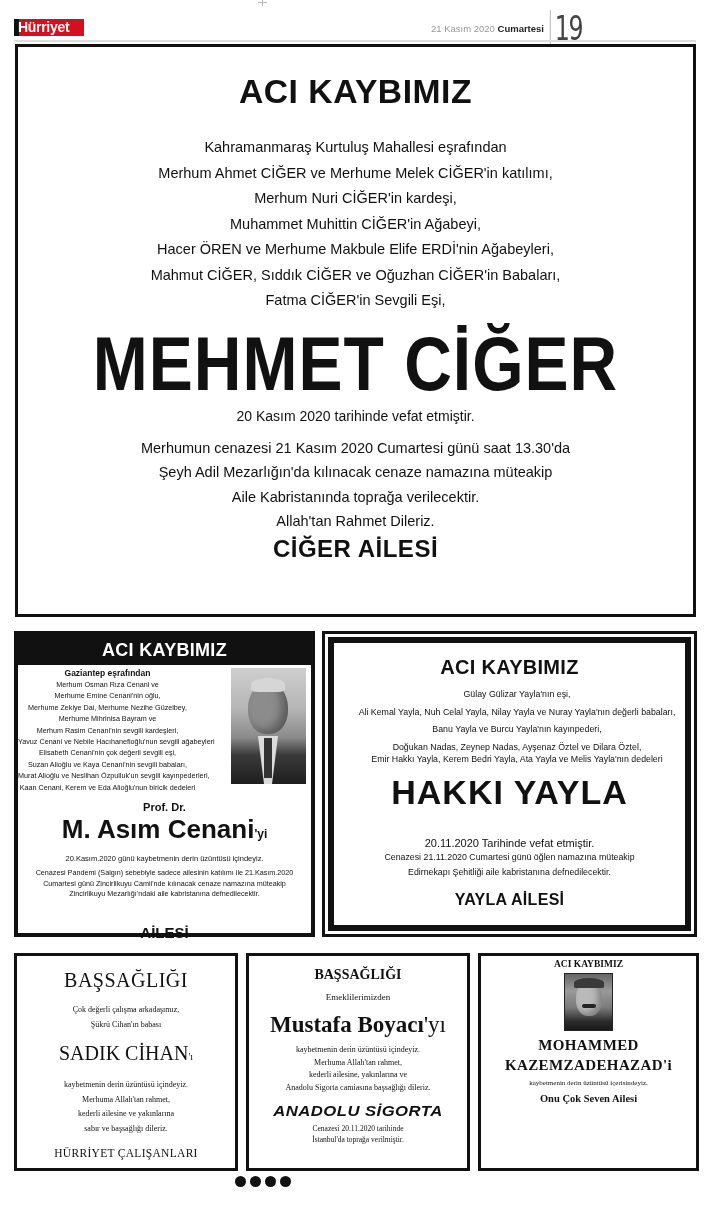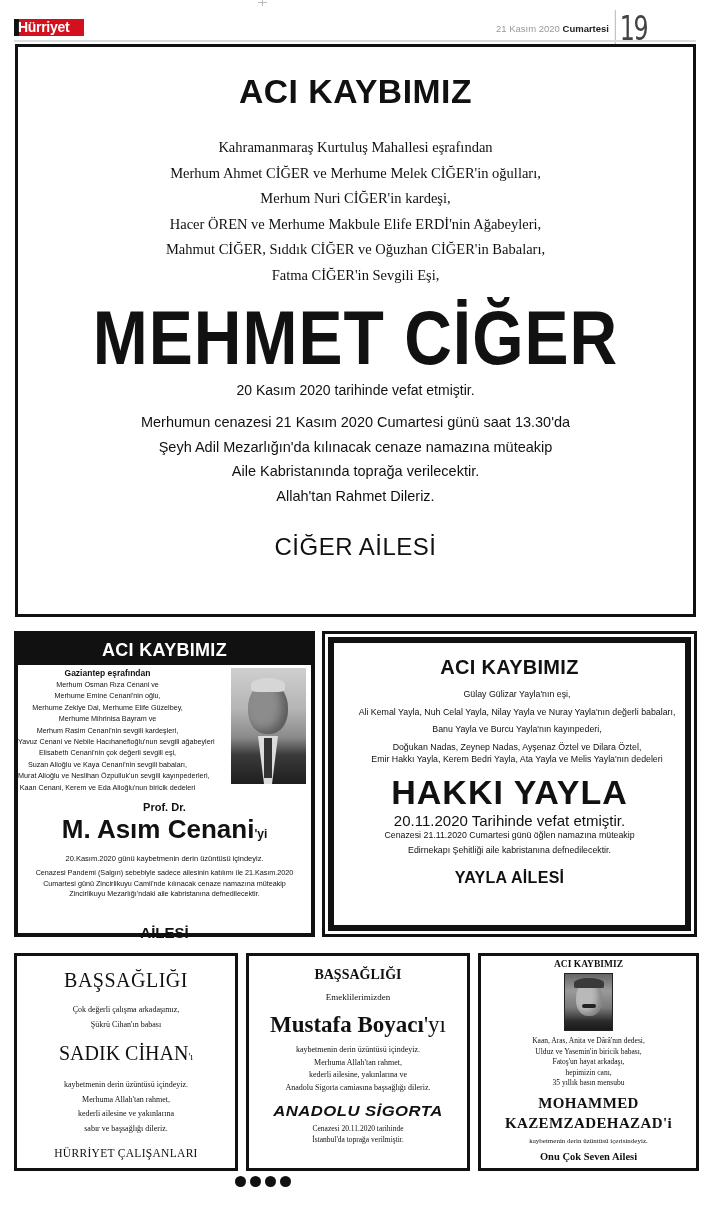--- a/index.html
+++ b/index.html
@@ -4,44 +4,44 @@
 <style>
   * { box-sizing: border-box; margin: 0; padding: 0; }
   html, body { width: 711px; height: 1205px; background: #ffffff; overflow: hidden; }
   body { position: relative; font-family: "Liberation Sans", sans-serif; color: #111; }
 
   
   .crosshair { position: absolute; left: 258px; top: 0; width: 10px; height: 8px; }
   .crosshair:before { content: ""; position: absolute; left: 4px; top: 0; width: 1px; height: 6px; background: #bbb; }
   .crosshair:after { content: ""; position: absolute; left: 0; top: 2px; width: 9px; height: 1px; background: #bbb; }
 
-  .masthead { position: absolute; left: 14px; top: 16px; width: 633px; height: 26px; }
+  .masthead { position: absolute; left: 14px; top: 16px; width: 568px; height: 26px; }
   .logo { position: absolute; left: 0; top: 3px; height: 17px; width: 70px; background: #d4101e; color: #fff;
           font-family: "Liberation Sans", sans-serif; font-weight: bold; font-size: 14px; line-height: 17px;
           padding-left: 4px; letter-spacing: -0.3px; overflow: hidden; }
   .logo:before { content: ""; position: absolute; left: 0; top: 0; width: 5px; height: 17px; background: #111; }
   .logo span { position: relative; }
   .header-date { position: absolute; right: 38px; top: 7px; font-size: 9.5px; color: #999; }
   .header-date b { color: #222; font-weight: bold; }
   .page-number { position: absolute; right: 0; top: -6px; font-size: 34px; font-weight: normal; color: #444;
                  font-family: "DejaVu Sans", sans-serif; letter-spacing: -2px; border-left: 1px solid #999; padding-left: 6px; line-height: 36px; transform: scaleX(0.7); transform-origin: right center; }
   .header-rule { position: absolute; left: 14px; top: 40px; width: 682px; height: 2px; background: #ddd; }
 
   
   .main-ad { position: absolute; left: 15px; top: 44px; width: 681px; height: 573px; border: 3px solid #111; text-align: center; }
   .main-title { margin-top: 26px; font-size: 33px; font-weight: bold; font-family: "Liberation Sans", sans-serif;
                 letter-spacing: 0.5px; transform: scaleX(1.02); line-height: 38px; }
   .main-lines { margin-top: 24px; }
-  .main-lines div { font-size: 14.5px; line-height: 25.5px; font-family: Liberation Serif, serif; }
+  .main-lines div { font-size: 14.5px; line-height: 25.5px; }
   .main-name { margin-top: 14px; font-size: 66px; font-weight: bold; line-height: 72px; letter-spacing: 1px;
                font-family: "Liberation Sans", sans-serif; transform: scaleY(1.15); }
   .main-died { margin-top: 6px; font-size: 14px; line-height: 20px; }
   .main-funeral { margin-top: 10px; }
   .main-funeral div { font-size: 14.5px; line-height: 24.5px; }
-  .main-signature { margin-top: 24px; font-size: 24px; font-weight: normal; letter-spacing: 0.5px; line-height: 30px; }
+  .main-signature { font-size: 24px; font-weight: bold; letter-spacing: 0.5px; line-height: 30px; }
 
   
   .cenani-ad { position: absolute; left: 14px; top: 631px; width: 301px; height: 306px; border: 4px solid #111; text-align: center; }
   .cenani-header { background: #111; color: #fff; height: 30px; font-size: 18px; font-weight: bold; line-height: 30px; letter-spacing: 0.3px; }
   .cenani-body { position: relative; height: 136px; }
   .cenani-text { position: absolute; left: 0; top: 3px; width: 179px; text-align: center; }
   .cenani-text .origin { font-size: 8.5px; font-weight: bold; line-height: 11px; }
   .cenani-text .line { font-size: 7.2px; line-height: 11.4px; white-space: nowrap; }
   .cenani-photo { position: absolute; right: 5px; top: 3px; width: 75px; height: 116px;
                   background: linear-gradient(180deg, #cfcfcf 0%, #b5b5b5 35%, #8a8a8a 60%, #3a3a3a 75%, #1e1e1e 100%); overflow: hidden; }
@@ -59,21 +59,21 @@
 
   
   .yayla-ad { position: absolute; left: 322px; top: 631px; width: 375px; height: 306px; border: 3px solid #111; padding: 3px; }
   .yayla-inner { width: 100%; height: 100%; border: 6px solid #111; text-align: center; }
   .yayla-title { margin-top: 11px; font-size: 20px; font-weight: bold; line-height: 26px; letter-spacing: 0.3px; }
   .yayla-lines { margin-top: 8px; padding-left: 15px; }
   .yayla-lines div { font-size: 8.8px; line-height: 13.5px; white-space: nowrap; }
   .yayla-lines .gap { margin-top: 4px; }
   .yayla-lines .tight { line-height: 12.5px; }
   .yayla-name { margin-top: 6px; font-size: 34px; font-weight: bold; line-height: 40px; letter-spacing: 1px; }
-  .yayla-died { margin-top: 2px; font-size: 15px; line-height: 14px; }
+  .yayla-died { margin-top: 24px; font-size: 11px; line-height: 14px; }
   .yayla-funeral div { font-size: 8.8px; line-height: 15px; }
   .yayla-signature { margin-top: 10px; font-size: 16px; font-weight: bold; line-height: 20px; letter-spacing: 0.3px; }
   .bs-ad { position: absolute; top: 953px; height: 218px; border: 3px solid #111; text-align: center; font-family: "Liberation Serif", serif; }
   .bs1 { left: 14px; width: 224px; }
   .bs2 { left: 246px; width: 224px; }
   .bs3 { left: 478px; width: 221px; }
 
   .bs1-title { margin-top: 11px; font-size: 20px; line-height: 26px; letter-spacing: 0.5px; }
   .bs1-sub { margin-top: 9px; }
   .bs1-sub div { font-size: 8px; line-height: 15px; }
@@ -119,22 +119,23 @@
     <b>Cumartesi</b>
   </div>
   <div class="page-number">19</div>
 </div>
 <div class="header-rule"></div>
 
 <div class="main-ad">
   <div class="main-title">ACI KAYBIMIZ</div>
   <div class="main-lines">
     <div>Kahramanmaraş Kurtuluş Mahallesi eşrafından</div>
-    <div>Merhum Ahmet CİĞER ve Merhume Melek CİĞER'in oğulları,</div>
+    <div>Merhum Ahmet CİĞER ve Merhume Melek CİĞER'in katılımı,</div>
     <div>Merhum Nuri CİĞER'in kardeşi,</div>
+    <div>Muhammet Muhittin CİĞER'in Ağabeyi,</div>
     <div>Hacer ÖREN ve Merhume Makbule Elife ERDİ'nin Ağabeyleri,</div>
     <div>Mahmut CİĞER, Sıddık CİĞER ve Oğuzhan CİĞER'in Babaları,</div>
     <div>Fatma CİĞER'in Sevgili Eşi,</div>
   </div>
   <div class="main-name">MEHMET CİĞER</div>
   <div class="main-died">20 Kasım 2020 tarihinde vefat etmiştir.</div>
   <div class="main-funeral">
     <div>Merhumun cenazesi 21 Kasım 2020 Cumartesi günü saat 13.30'da</div>
     <div>Şeyh Adil Mezarlığın'da kılınacak cenaze namazına müteakip</div>
     <div>Aile Kabristanında toprağa verilecektir.</div>
@@ -143,21 +144,21 @@
   <div class="main-signature">CİĞER AİLESİ</div>
 </div>
 
 <div class="cenani-ad">
   <div class="cenani-header">ACI KAYBIMIZ</div>
   <div class="cenani-body">
     <div class="cenani-text">
       <div class="origin">Gaziantep eşrafından</div>
       <div class="line">Merhum Osman Rıza Cenani ve</div>
       <div class="line">Merhume Emine Cenani'nin oğlu,</div>
-      <div class="line">Merhume Zekiye Dai, Merhume Elife Güzelbey,</div>
+      <div class="line">Merhume Zekiye Dai, Merhume Nezihe Güzelbey,</div>
       <div class="line">Merhume Mihrinisa Bayram ve</div>
       <div class="line">Merhum Rasim Cenani'nin sevgili kardeşleri,</div>
       <div class="line">Yavuz Cenani ve Nebile Hacıhanefioğlu'nun sevgili ağabeyleri</div>
       <div class="line">Elisabeth Cenani'nin çok değerli sevgili eşi,</div>
       <div class="line">Suzan Alioğlu ve Kaya Cenani'nin sevgili babaları,</div>
       <div class="line">Murat Alioğlu ve Neslihan Özpulluk'un sevgili kayınpederleri,</div>
       <div class="line">Kaan Cenani, Kerem ve Eda Alioğlu'nun biricik dedeleri</div>
     </div>
     <div class="cenani-photo">
       <div class="shirt"></div>
@@ -230,27 +231,20 @@
   </div>
 </div>
 
 <div class="bs-ad bs3">
   <div class="bs3-title">ACI KAYBIMIZ</div>
   <div class="bs3-photo">
     <div class="face"></div>
       <div class="hair"></div>
       <div class="mustache"></div>
   </div>
-  <div class="bs3-lines">
-    <div>Kaan, Aras, Anita ve Dârâ'nın dedesi,</div>
-    <div>Ulduz ve Yasemin'in biricik babası,</div>
-    <div>Fatoş'un hayat arkadaşı,</div>
-    <div>hepimizin canı,</div>
-    <div>35 yıllık basın mensubu</div>
-  </div>
   <div class="bs3-name">
     <div>MOHAMMED</div>
     <div>KAZEMZADEHAZAD'i</div>
   </div>
   <div class="bs3-died">kaybetmenin derin üzüntüsü içerisindeyiz.</div>
   <div class="bs3-sign">Onu Çok Seven Ailesi</div>
 </div>
 
 <div class="dots">
   <div class="dot"></div>

